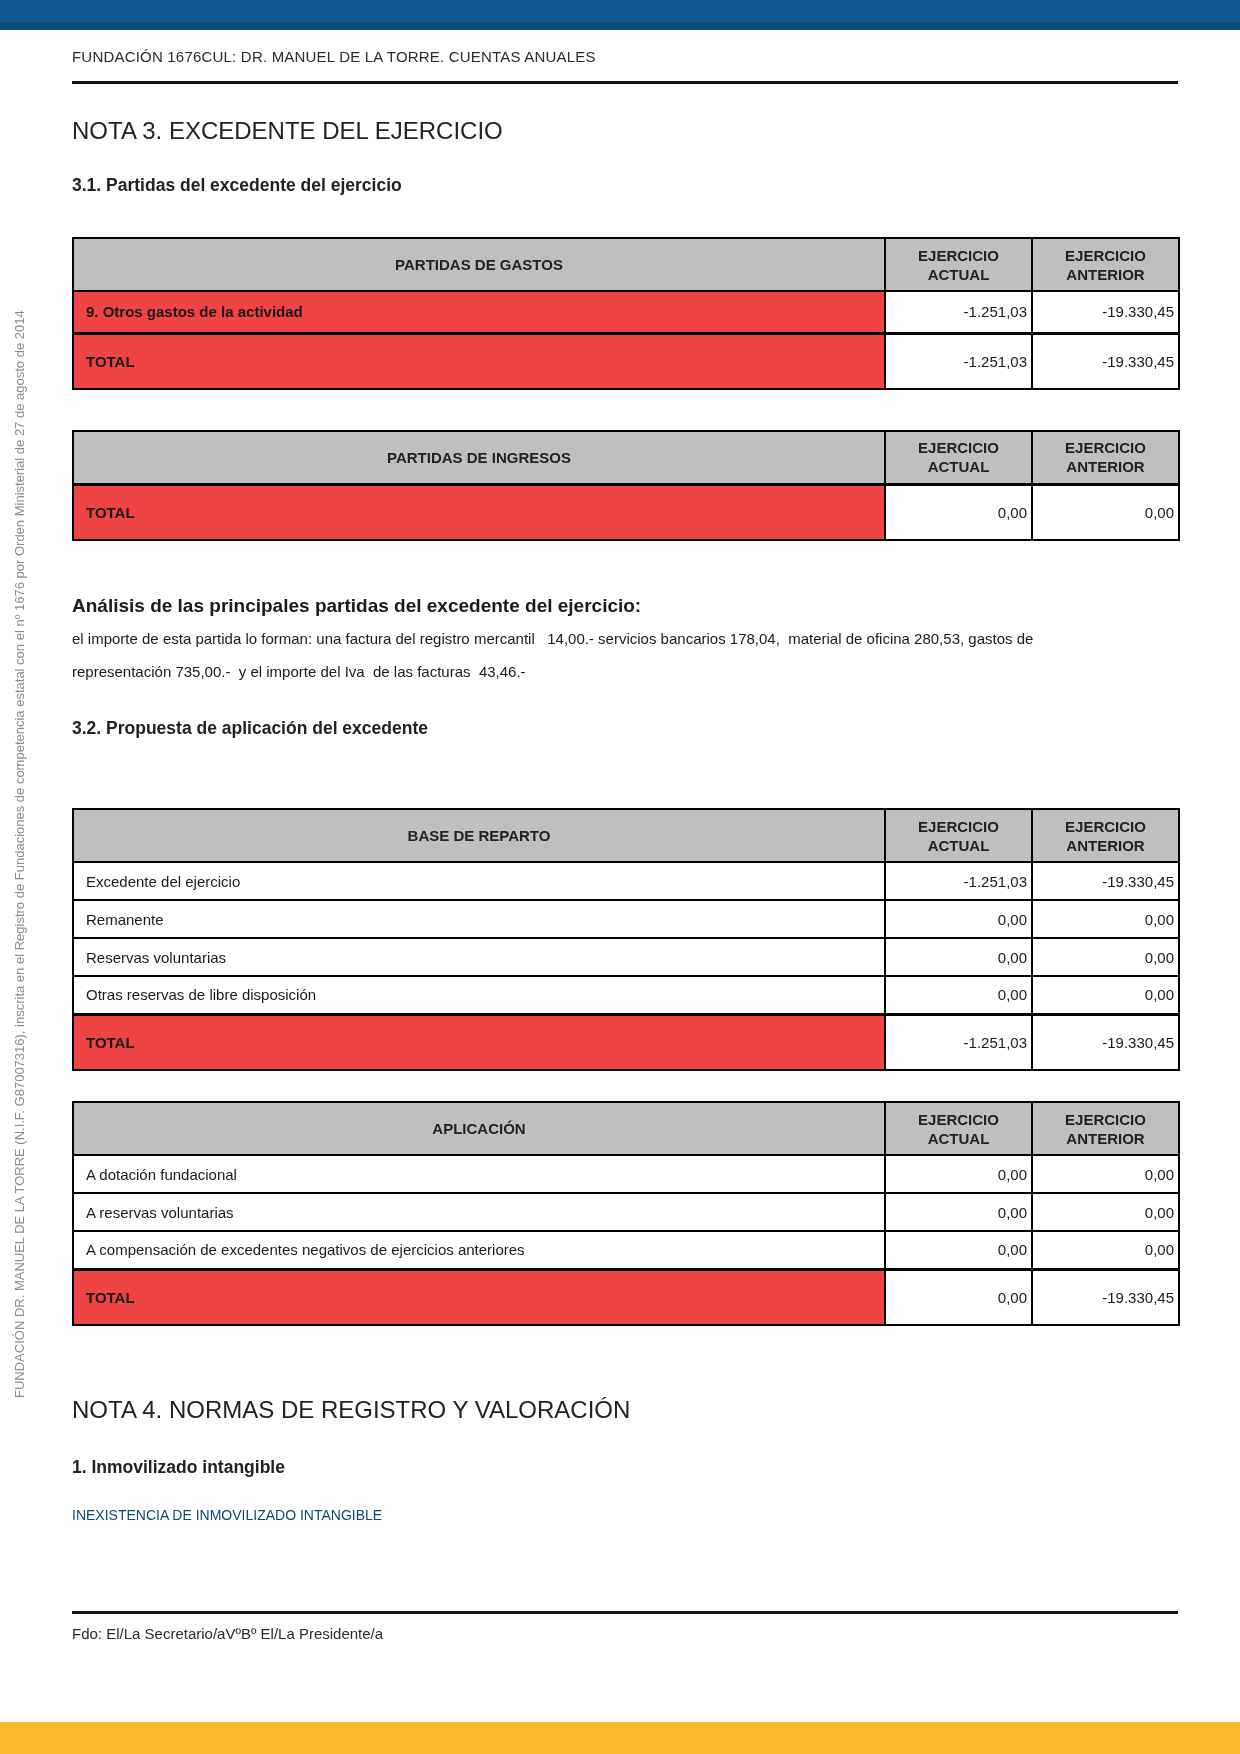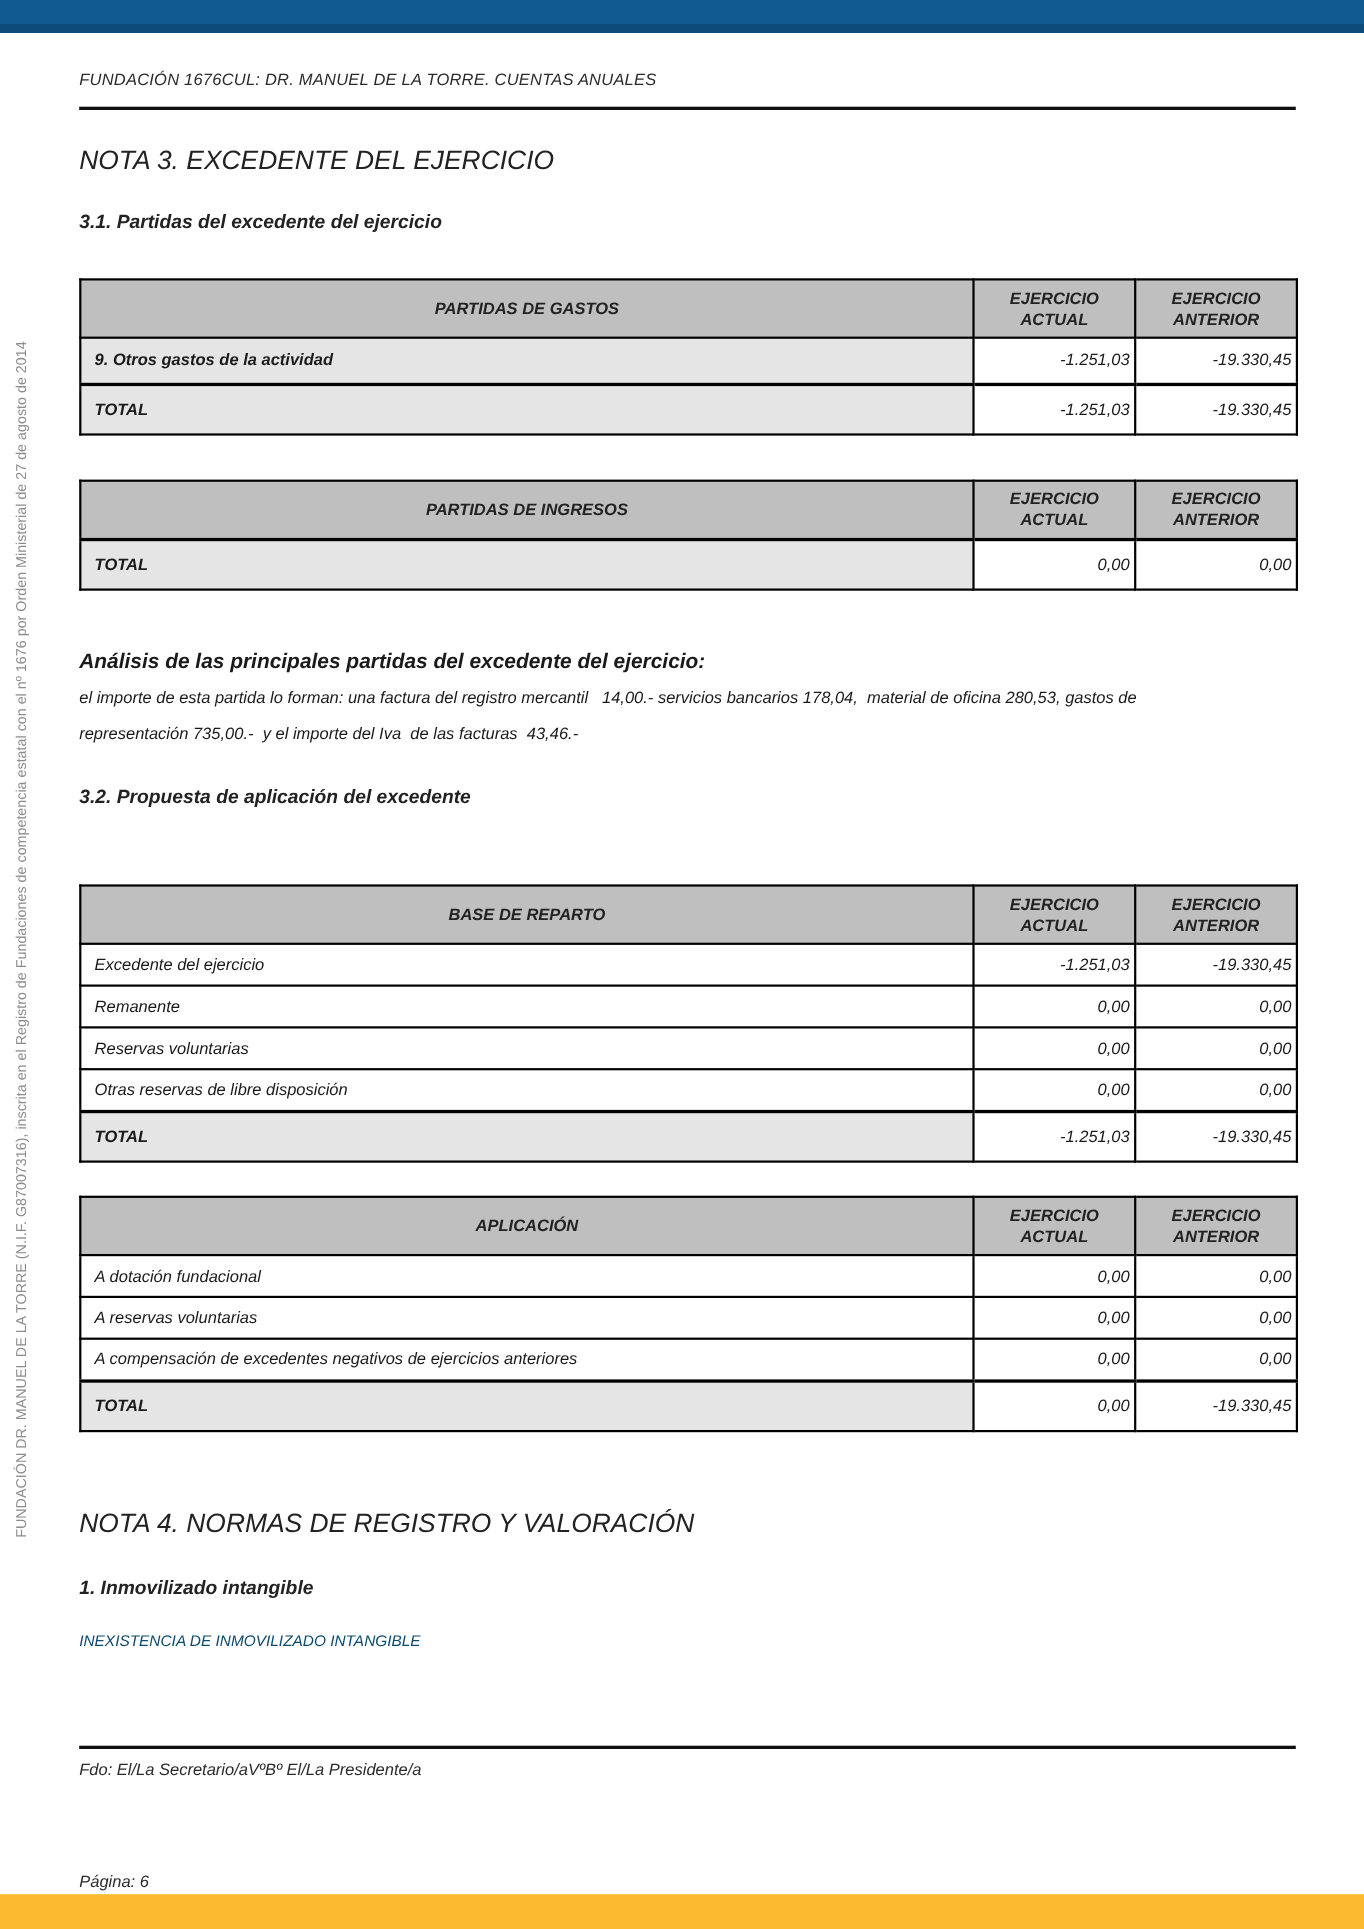--- a/index.html
+++ b/index.html
@@ -18,21 +18,21 @@
   .bottom-bar {
     position:absolute; bottom:0; left:0; width:1240px; height:32px;
     background:#fbba30;
   }
   .side-note {
     position:absolute; top:1398px; left:12px;
     width:1052px;
     transform:rotate(-90deg); transform-origin:0 0;
     font-size:13px; color:#8c8c8c; white-space:nowrap;
   }
-  .content { position:absolute; top:16px; left:72px; width:1106px;font-style:italic; }
+  .content { position:absolute; top:0; left:72px; width:1106px; }
 
   .doc-title { margin-top:48px; font-size:15px; line-height:18px; color:#2b2b2b; letter-spacing:0.2px; }
   .rule { margin-top:15px; height:3px; background:#111; }
   .nota-title { margin-top:33px; font-size:24px; line-height:28px; font-weight:400; color:#222; }
   .nota-title.second { margin-top:70px; }
   .sub-title { margin-top:30px; font-size:17.5px; line-height:20px; font-weight:bold; color:#222; }
   .analysis-heading { margin-top:55px; font-size:19px; line-height:20px; font-weight:bold; }
   .analysis-body { margin-top:6px; font-size:15px; line-height:33px; white-space:pre-wrap; }
   .plain-line { margin-top:29px; font-size:14px; line-height:18px; color:#0c4a6e; }
   .sub-title.s41 { margin-top:33px; }
@@ -47,23 +47,23 @@
   .fin-table th, .fin-table td { border:2px solid #000; font-size:15px; }
   .fin-table th {
     background:#bfbfbf; font-weight:bold; text-align:center;
     vertical-align:middle; height:53px; line-height:19px; padding:4px 6px; color:#222;
   }
   .fin-table td { vertical-align:middle; background:#fff; }
   .fin-table td.lbl { text-align:left; padding:0 10px 0 12px; height:38px; }
   .fin-table td.val { text-align:right; padding-right:4px; }
   .fin-table tr.tall td { height:42px; }
   .fin-table tr.taller td { height:46px; }
-  .fin-table td.gray { background:#e5e5e5;margin-top:44px; }
+  .fin-table td.gray { background:#ef4444;margin-top:44px; }
   .fin-table td.bold { font-weight:bold; }
-  .fin-table tr.total-row td { border-top:3px solid #000; height:46px; }
+  .fin-table tr.total-row td { border-top:3px solid #000; height:56px; }
 
   .footer-rule { margin-top:87px; height:3px; background:#111; }
   .sig-row { margin-top:11px; display:flex; justify-content:flex-start; font-size:15px; line-height:18px; color:#2b2b2b; }
   .info-row { margin-top:83px; display:flex; justify-content:space-between; font-size:15px; line-height:18px; color:#2b2b2b; }
 </style>
 </head>
 <body>
 
 <div class="top-bar"></div>
 

